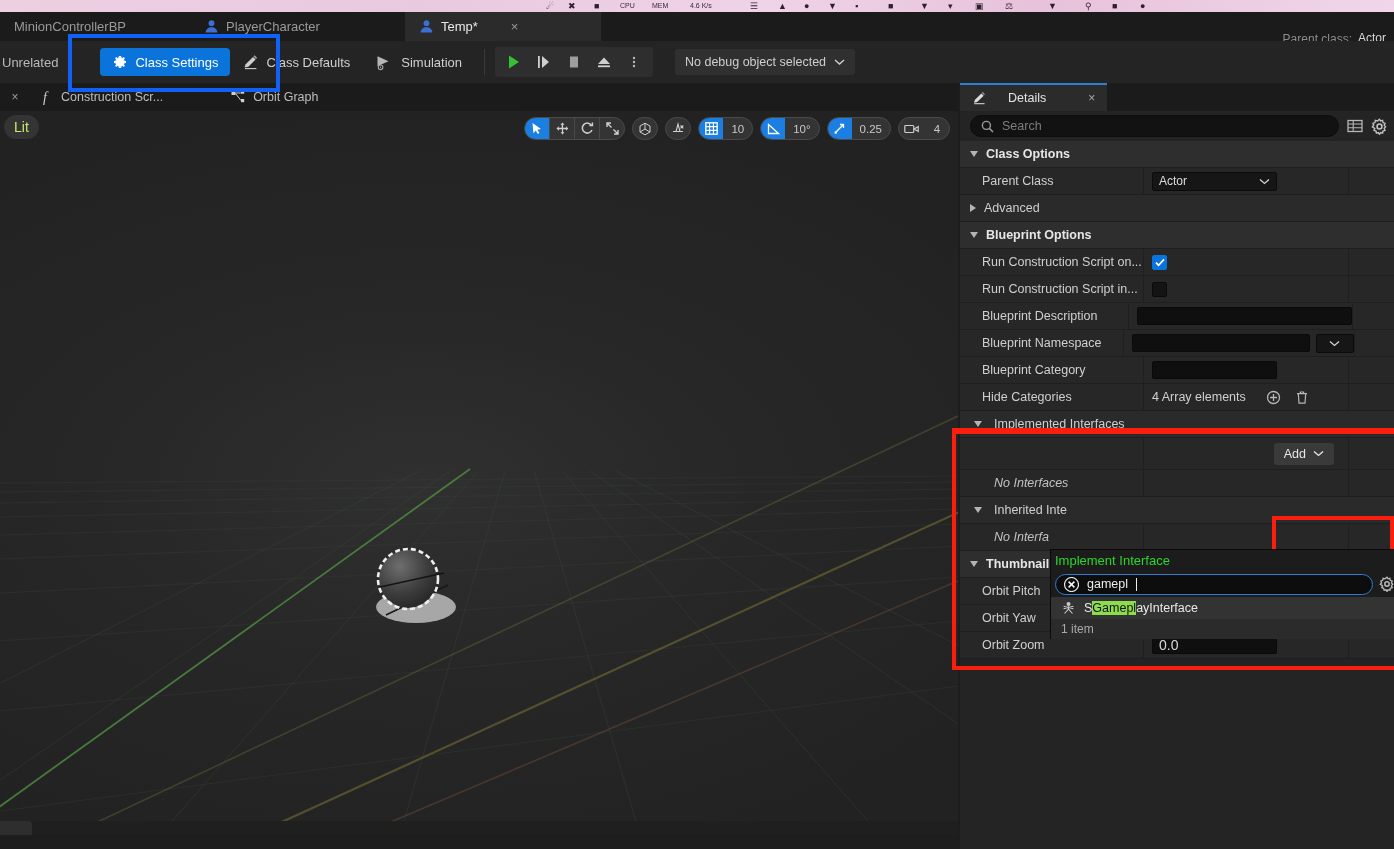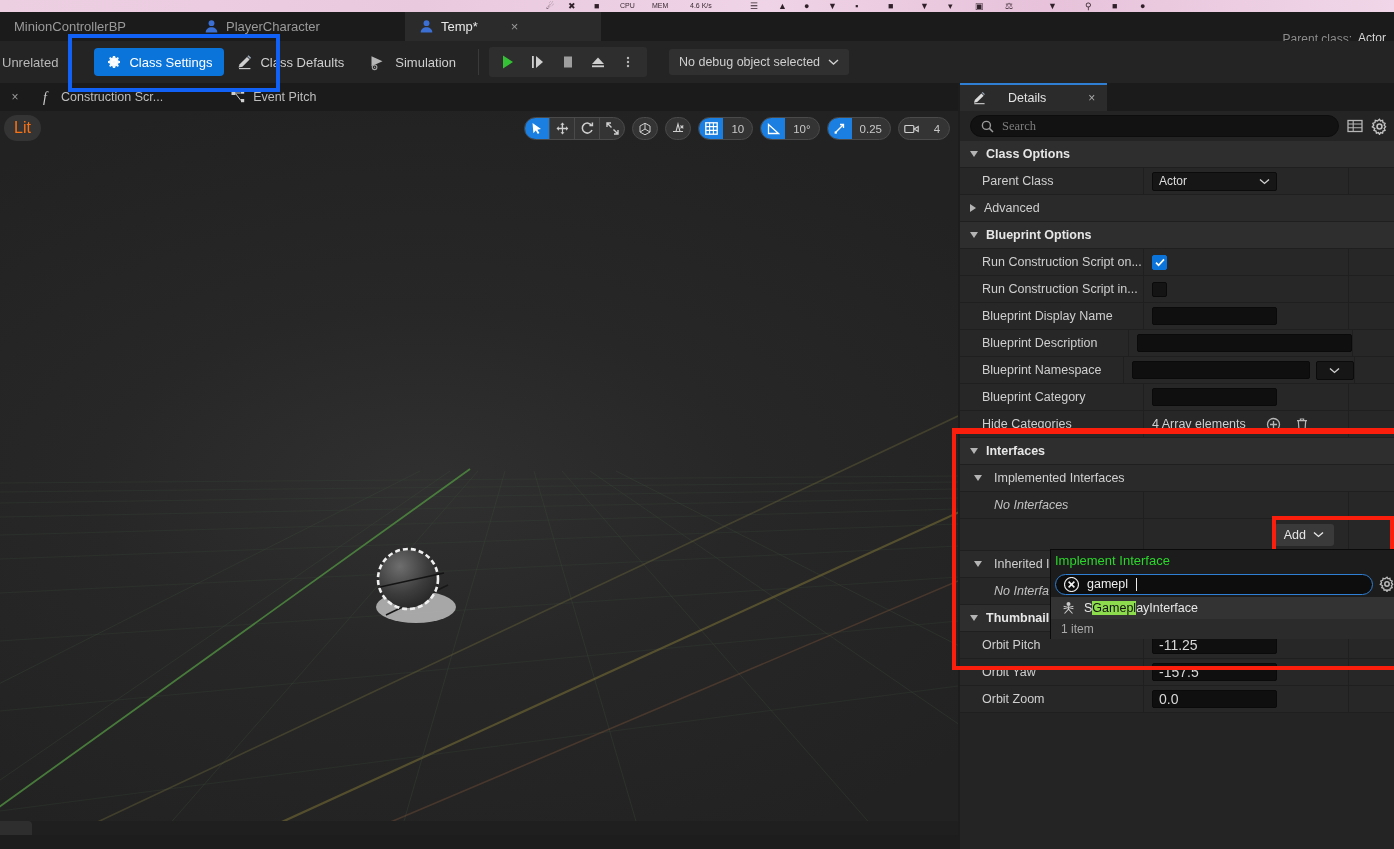--- a/index.html
+++ b/index.html
@@ -106,22 +106,22 @@
     background: #262626;
     overflow:hidden;
   }
   .vp-sky {
     position:absolute; inset:0;
     background: radial-gradient(ellipse 75% 55% at 44% 52%, #303030 0%, #272727 45%, #222222 100%);
   }
   .vp-grid { position:absolute; inset:0; }
   .lit-badge {
     position:absolute; left:4px; top:4px;
-    background:#343434; color:#f97316;
-    font-size:16px; border-radius:13px; padding:4px 10px; cursor:pointer;
+    background:#343434; color:#bef264;
+    font-size:14px; border-radius:13px; padding:4px 10px; cursor:pointer;
   }
   .vp-tools {
     position:absolute; right:8px; top:6px;
     display:flex; align-items:center; gap:7px;
   }
   .pill {
     display:flex; align-items:center;
     height:23px; border-radius:12px; overflow:hidden;
     background:#343434; border:1px solid #4a4a4a;
   }
@@ -148,21 +148,21 @@
   .dp-tab .tclose { margin-left:22px; font-size:12px; color:#aaa; cursor:pointer; }
   .dp-searchrow {
     height:30px; display:flex; align-items:center; gap:8px;
     padding: 3px 6px 3px 10px; background:#242424;
   }
   .searchbox {
     flex:1; height:22px; border-radius:11px; background:#121212;
     display:flex; align-items:center; gap:8px; padding: 0 10px;
     border:1px solid #0d0d0d;
   }
-  .searchbox .ph { font-size:12.5px; color:#7d7d7d;font-family:Liberation Serif, serif; }
+  .searchbox .ph { font-size:12.5px; color:#7d7d7d; }
 
   .cat {
     height:27px; display:flex; align-items:center; gap:8px;
     padding-left:10px; background:#2e2e2e;
     font-size:12.5px; color:#e6e6e6; font-weight:bold;
     border-bottom:1px solid #1f1f1f;
   }
   .subcat {
     height:27px; display:flex; align-items:center; gap:8px;
     padding-left:10px; background:#2a2a2a;
@@ -322,21 +322,21 @@
   </div>
 
   <div class="toolbar">
     <span class="tb-unrelated">Unrelated</span>
     <span class="tb-dots">
         <i></i>
         <i></i>
         <i></i>
       </span>
 
-    <div class="tb-btn primary" style="margin-left:12px;text-align:right;">
+    <div class="tb-btn primary" style="margin-left:18px;text-align:right;">
       <svg width="16" height="16" viewBox="0 0 16 16">
         <path fill="#ffffff" d="M8 5.1A2.9 2.9 0 1 0 8 10.9 2.9 2.9 0 0 0 8 5.1zm0 4.5A1.6 1.6 0 1 1 8 6.4a1.6 1.6 0 0 1 0 3.2z"></path>
         <path fill="#ffffff" d="M14 6.9l-1.5-.25a4.8 4.8 0 0 0-.5-1.2l.9-1.25-1.1-1.1-1.25.9a4.8 4.8 0 0 0-1.2-.5L9.1 2h-2.2l-.25 1.5c-.42.11-.82.28-1.2.5l-1.25-.9-1.1 1.1.9 1.25c-.22.38-.39.78-.5 1.2L2 6.9v2.2l1.5.25c.11.42.28.82.5 1.2l-.9 1.25 1.1 1.1 1.25-.9c.38.22.78.39 1.2.5L6.9 14h2.2l.25-1.5c.42-.11.82-.28 1.2-.5l1.25.9 1.1-1.1-.9-1.25c.22-.38.39-.78.5-1.2L14 9.1z" opacity="0.95"></path>
       </svg>
       <span>Class Settings</span>
     </div>
 
     <div class="tb-btn">
       <svg width="17" height="17" viewBox="0 0 17 17">
         <path d="M2.5 13.5l1.2-3.3L11 3l2.6 2.6-7.2 7.2z" fill="#cfcfcf"></path>
@@ -405,21 +405,21 @@
       </svg>
       <span>Construction Scr...</span>
     </div>
     <div class="gtab" style="margin-left:44px;">
       <svg width="15" height="14" viewBox="0 0 15 14">
         <rect x="0.5" y="1" width="4" height="4" fill="#cfcfcf"></rect>
         <rect x="10" y="0.5" width="3.2" height="3.2" fill="#cfcfcf"></rect>
         <rect x="10" y="9" width="3.2" height="3.2" fill="#cfcfcf"></rect>
         <path d="M4.6 3h5.2M4.6 3.6l5.4 7" stroke="#cfcfcf" stroke-width="1" fill="none"></path>
       </svg>
-      <span>Event Pitch</span>
+      <span>Orbit Graph</span>
     </div>
   </div>
 
   <div class="viewport">
     <div class="vp-sky"></div>
 
     <svg class="vp-grid" viewBox="0 0 958 724" preserveAspectRatio="none">
       <g stroke="#3a4a3a" stroke-width="0.8" opacity="0.45">
         <path d="M-300 724 L420 360"></path>
           <path d="M-80 724 L450 360"></path>
@@ -623,27 +623,20 @@
     </div>
 
     <div class="row">
       <div class="rlabel">Run Construction Script in...</div>
       <div class="rval">
         <span class="chk"></span>
       </div>
       <div class="rtail"></div>
     </div>
 
-    <div class="row">
-      <div class="rlabel">Blueprint Display Name</div>
-      <div class="rval">
-        <div class="fld w125"></div>
-      </div>
-      <div class="rtail"></div>
-    </div>
 
     <div class="row">
       <div class="rlabel">Blueprint Description</div>
       <div class="rval">
         <div class="fld w215"></div>
       </div>
       <div class="rtail"></div>
     </div>
 
     <div class="row">
@@ -675,43 +668,39 @@
           <circle cx="7.5" cy="7.5" r="6" fill="none" stroke="#b6b6b6" stroke-width="1.3"></circle>
           <path d="M7.5 4v7M4 7.5h7" stroke="#b6b6b6" stroke-width="1.3"></path>
         </svg>
         <svg width="14" height="15" viewBox="0 0 14 15">
           <path d="M2 3.6h10M5.4 3.6V2h3.2v1.6M3.3 3.6l.7 9.6h6l.7-9.6" stroke="#b6b6b6" stroke-width="1.2" fill="none"></path>
         </svg>
       </div>
       <div class="rtail"></div>
     </div>
 
-    <div class="cat">
-      <span class="arr down"></span>
-      <span>Interfaces</span>
-    </div>
     <div class="subcat">
       <span class="arr down" style="margin-left:4px;"></span>
       <span class="lbl">Implemented Interfaces</span>
-    </div>
-    <div class="row">
-      <div class="rlabel ind2">No Interfaces</div>
-      <div class="rval"></div>
-      <div class="rtail"></div>
     </div>
     <div class="row" style="height:32px;">
       <div class="rlabel"></div>
       <div class="rval" style="justify-content:flex-end;padding-right:14px;">
         <div class="addbtn">
           <span>Add</span>
           <svg width="11" height="7" viewBox="0 0 11 7">
               <path d="M1 1.4l4.5 4L10 1.4" stroke="#e6e6e6" stroke-width="1.4" fill="none"></path>
             </svg>
         </div>
       </div>
+      <div class="rtail"></div>
+    </div>
+    <div class="row">
+      <div class="rlabel ind2">No Interfaces</div>
+      <div class="rval"></div>
       <div class="rtail"></div>
     </div>
     <div class="subcat">
       <span class="arr down" style="margin-left:4px;"></span>
       <span class="lbl">Inherited Inte</span>
     </div>
     <div class="row">
       <div class="rlabel ind2">No Interfa</div>
       <div class="rval"></div>
       <div class="rtail"></div>

